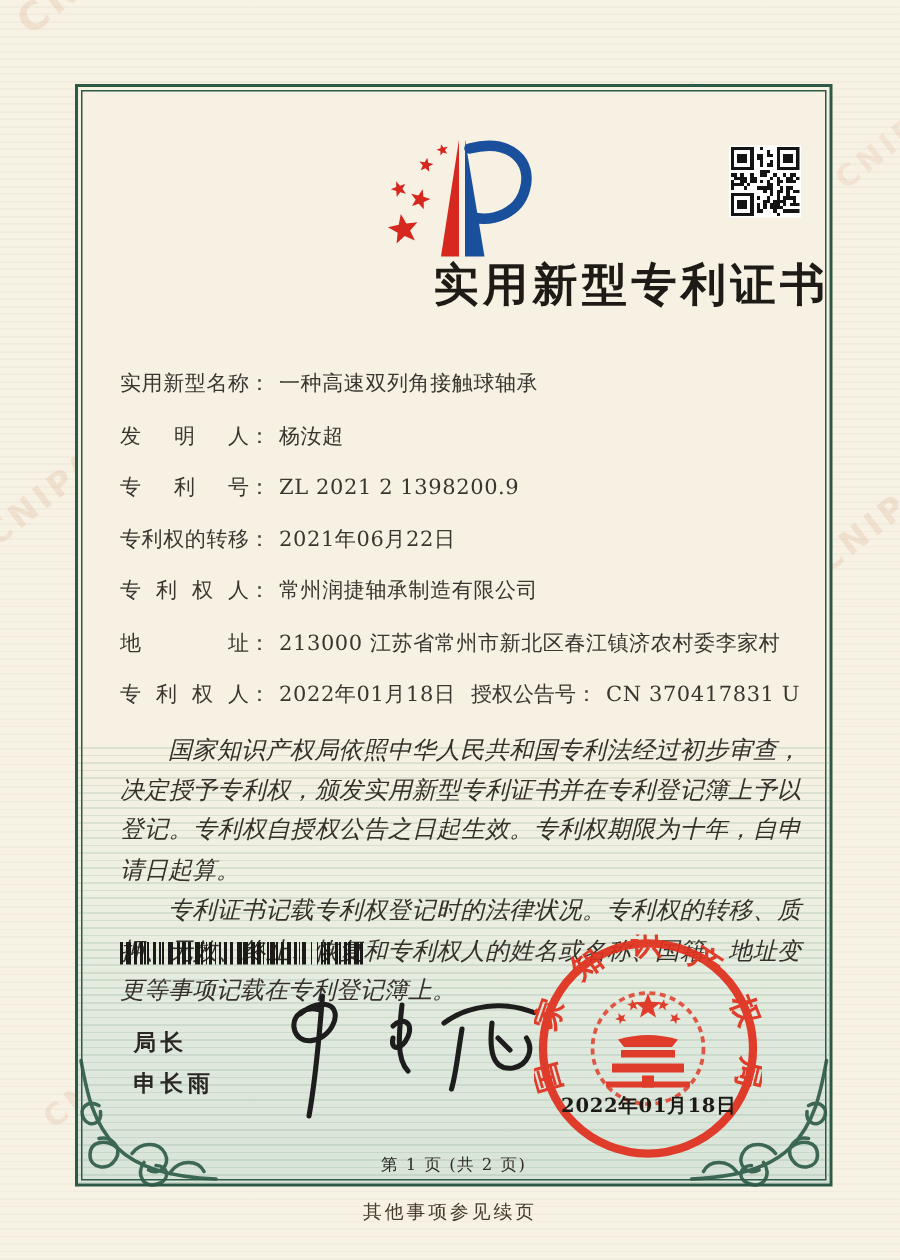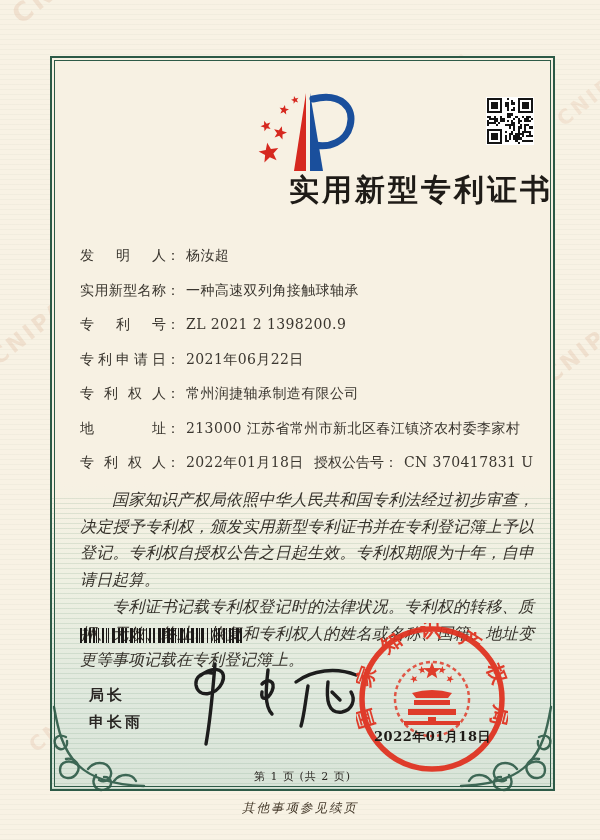--- a/index.html
+++ b/index.html
@@ -74,21 +74,21 @@
   .seal-date{
     position:absolute;left:308px;top:670px;width:145px;text-align:center;
     font-size:13px;font-weight:bold;color:#1d1a16;letter-spacing:0.5px;
   }
   .page-num{
     position:absolute;left:0;right:0;top:711px;text-align:center;
     font-size:11px;color:#2e2b26;letter-spacing:1px;
   }
   .footer-note{
     position:absolute;left:0;right:0;top:800px;text-align:center;
-    font-size:12.5px;color:#453a2b;font-style:italic;letter-spacing:2px;
+    font-size:12.5px;color:#453a2b;letter-spacing:2px;
   }
 </style>
 </head>
 <body>
 
 <div class="paper-lines"></div>
 <div id="wm-layer">
     <span class="watermark" style="left: 6px; top: 6px; font-size: 26px; color: rgba(214, 158, 128, 0.22);">CNIPA</span>
     <span class="watermark" style="left: -14px; top: 350px; font-size: 22px; color: rgba(214, 158, 128, 0.22);">CNIPA</span>
     <span class="watermark" style="left: 24px; top: 738px; font-size: 20px; color: rgba(214, 158, 128, 0.2);">CNIPA</span>
@@ -262,24 +262,24 @@
         <rect x="16" y="2" width="3" height="3" fill="#141414"></rect>
         <rect x="0" y="14" width="7" height="7" fill="#141414"></rect>
         <rect x="1" y="15" width="5" height="5" fill="#fff"></rect>
         <rect x="2" y="16" width="3" height="3" fill="#141414"></rect>
       </g>
   </svg>
 
   <div class="title">实用新型专利证书</div>
 
   <div class="fields" id="fields-list">
+      <div class="field-row"><span><span class="flabel">实用新型名称</span><span class="fcolon">：</span><span class="fvalue">一种高速双列角接触球轴承</span></span></div>
       <div class="field-row"><span><span class="flabel">发明人</span><span class="fcolon">：</span><span class="fvalue">杨汝超</span></span></div>
-      <div class="field-row"><span><span class="flabel">实用新型名称</span><span class="fcolon">：</span><span class="fvalue">一种高速双列角接触球轴承</span></span></div>
       <div class="field-row"><span><span class="flabel">专利号</span><span class="fcolon">：</span><span class="fvalue">ZL 2021 2 1398200.9</span></span></div>
-      <div class="field-row"><span><span class="flabel">专利申请日</span><span class="fcolon">：</span><span class="fvalue">2021年06月22日</span></span></div>
+      <div class="field-row"><span><span class="flabel">专利权的转移</span><span class="fcolon">：</span><span class="fvalue">2021年06月22日</span></span></div>
       <div class="field-row"><span><span class="flabel">专利权人</span><span class="fcolon">：</span><span class="fvalue">常州润捷轴承制造有限公司</span></span></div>
       <div class="field-row"><span><span class="flabel">地址</span><span class="fcolon">：</span><span class="fvalue">213000 江苏省常州市新北区春江镇济农村委李家村</span></span></div>
       <div class="field-row"><span><span class="flabel">专利权人</span><span class="fcolon">：</span><span class="fvalue">2022年01月18日</span></span><span class="fpair2"><span class="flabel2">授权公告号</span><span class="fcolon">：</span><span class="fvalue">CN 370417831 U</span></span></div>
     </div>
 
   <div class="body-text" id="legal-text">
       <p>国家知识产权局依照中华人民共和国专利法经过初步审查，决定授予专利权，颁发实用新型专利证书并在专利登记簿上予以登记。专利权自授权公告之日起生效。专利权期限为十年，自申请日起算。</p>
       <p>专利证书记载专利权登记时的法律状况。专利权的转移、质押、无效、终止、恢复和专利权人的姓名或名称、国籍、地址变更等事项记载在专利登记簿上。</p>
     </div>
 

